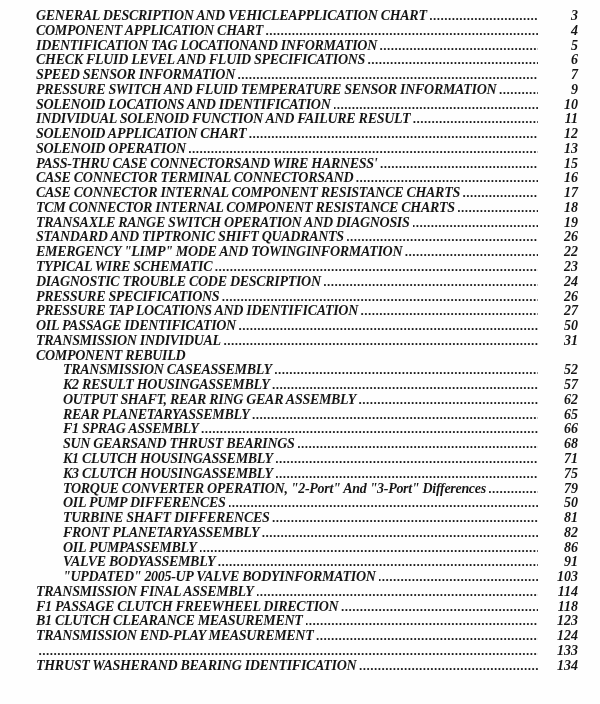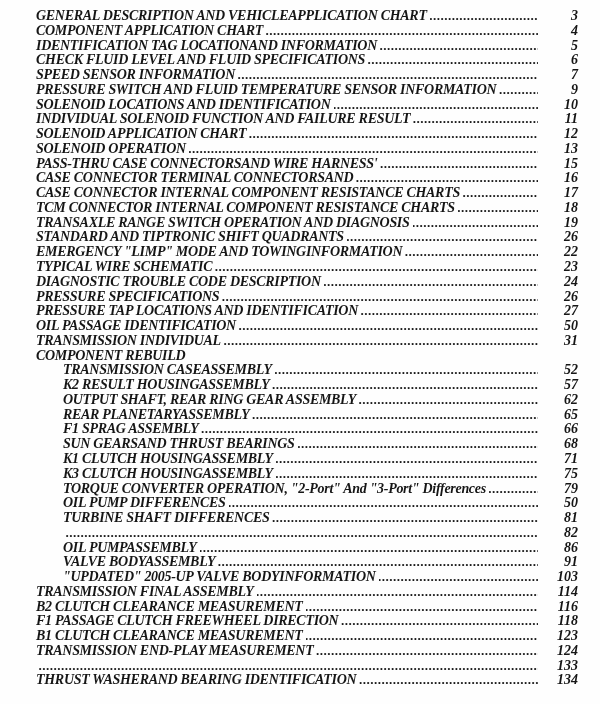--- a/index.html
+++ b/index.html
@@ -221,20 +221,21 @@
         <span class="title">OIL PUMP DIFFERENCES</span>
         <span class="leader"></span>
         <span class="page-num">50</span>
       </div>
       <div class="row indent">
         <span class="title">TURBINE SHAFT DIFFERENCES</span>
         <span class="leader"></span>
         <span class="page-num">81</span>
       </div>
       <div class="row indent">
+        <span class="title">FRONT PLANETARYASSEMBLY</span>
         <span class="leader"></span>
         <span class="page-num">82</span>
       </div>
       <div class="row indent">
         <span class="title">OIL PUMPASSEMBLY</span>
         <span class="leader"></span>
         <span class="page-num">86</span>
       </div>
       <div class="row indent">
         <span class="title">VALVE BODYASSEMBLY</span>
@@ -243,25 +244,20 @@
       </div>
       <div class="row indent">
         <span class="title">"UPDATED" 2005-UP VALVE BODYINFORMATION</span>
         <span class="leader"></span>
         <span class="page-num">103</span>
       </div>
       <div class="row">
         <span class="title">TRANSMISSION FINAL ASSEMBLY</span>
         <span class="leader"></span>
         <span class="page-num">114</span>
-      </div>
-      <div class="row">
-        <span class="title">B2 CLUTCH CLEARANCE MEASUREMENT</span>
-        <span class="leader"></span>
-        <span class="page-num">116</span>
       </div>
       <div class="row">
         <span class="title">F1 PASSAGE CLUTCH FREEWHEEL DIRECTION</span>
         <span class="leader"></span>
         <span class="page-num">118</span>
       </div>
       <div class="row">
         <span class="title">B1 CLUTCH CLEARANCE MEASUREMENT</span>
         <span class="leader"></span>
         <span class="page-num">123</span>

